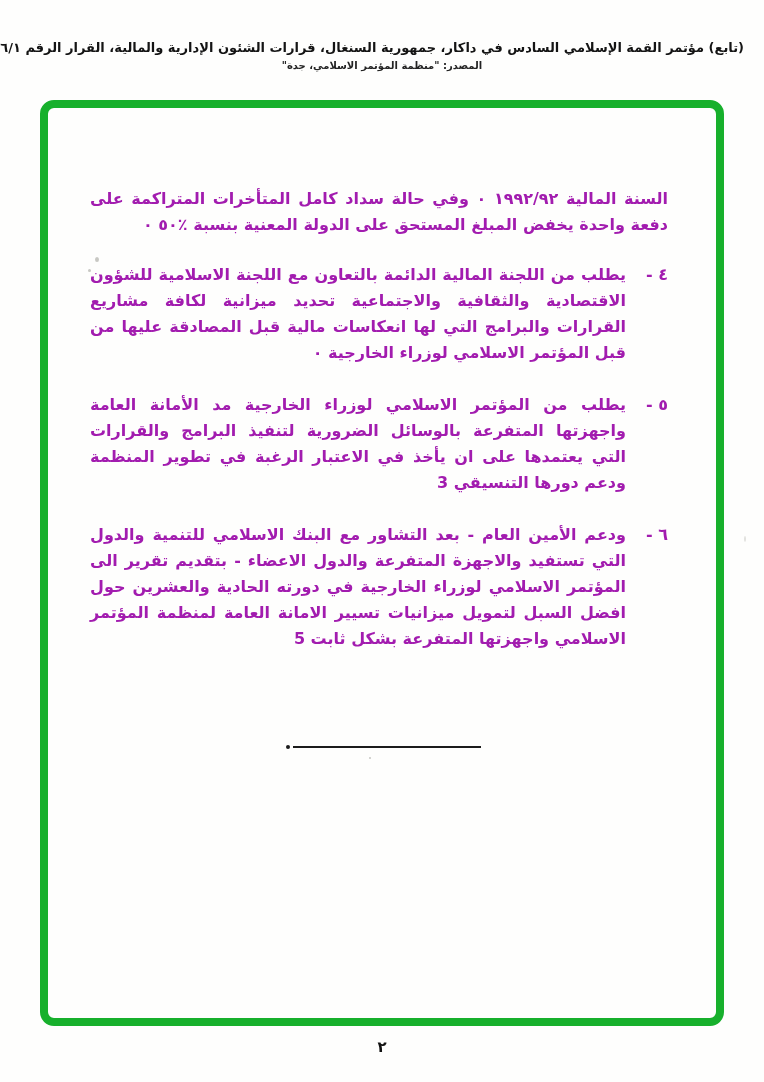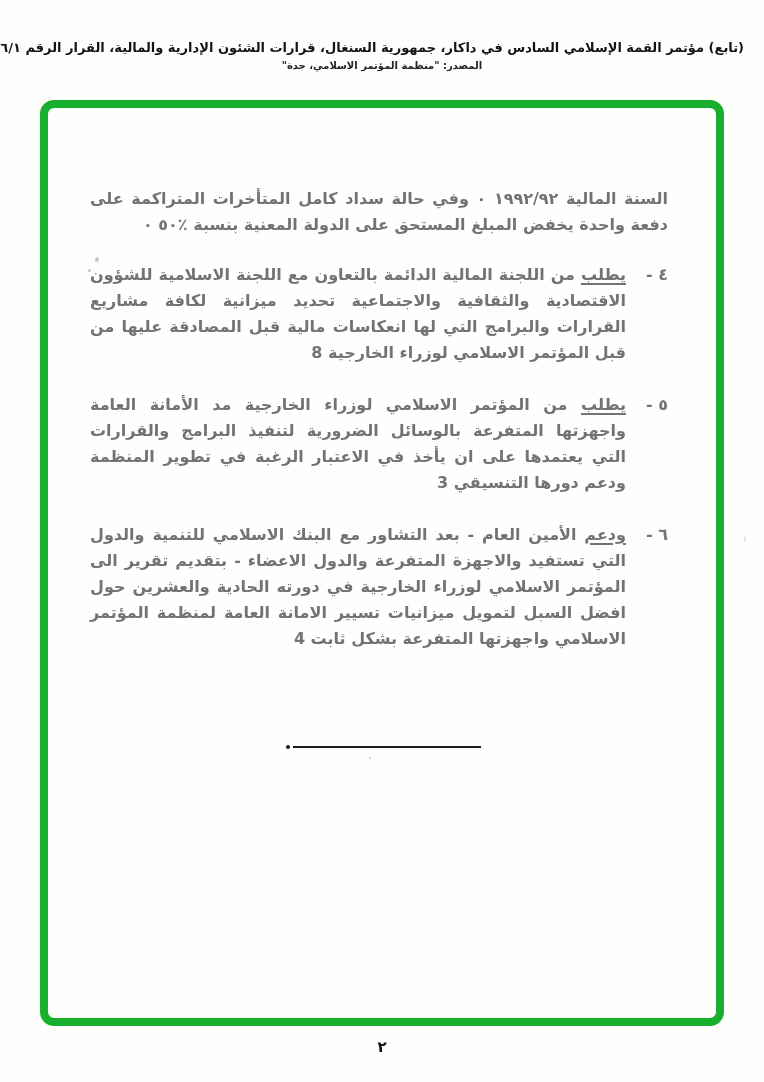--- a/index.html
+++ b/index.html
@@ -48,42 +48,41 @@
   
   .doc-body {
     position:absolute;
     top:186px;
     right:96px;          
     width:578px;
     direction:rtl;
     font-size:16px;
     font-weight:700;
     line-height:26px;
-    color:#737373;
+    color:#a21caf;
     text-align:justify;
   }
   .intro {
     margin-bottom:24px;
     text-align:justify;
   }
   .res-item {
     display:flex;          
     margin-bottom:26px;
   }
   .res-item .marker {
     flex:0 0 42px;
     white-space:nowrap;
     text-align:right;
   }
   .res-item .body {
     flex:1 1 auto;
     text-align:justify;
   }
   .lead-underline {
-    text-decoration:underline;
     text-underline-offset:3px;
     text-decoration-thickness:1.5px;
   }
 
   
   .divider {
     position:absolute;
     left:293px; top:746px;
     width:188px; height:2px;
     background:#1c1c1c;
@@ -122,31 +121,31 @@
 </div>
 
 <div class="frame"></div>
 
 <div class="doc-body">
 
   <p class="intro">السنة المالية ١٩٩٢/٩٢ ٠ وفي حالة سداد كامل المتأخرات المتراكمة على دفعة واحدة يخفض المبلغ المستحق على الدولة المعنية بنسبة ٪٥٠ ٠</p>
 
   <div class="res-item">
     <span class="marker">٤ -</span>
-    <p class="body"><span class="lead-underline">يطلب</span><span> من اللجنة المالية الدائمة بالتعاون مع اللجنة الاسلامية للشؤون الاقتصادية والثقافية والاجتماعية تحديد ميزانية لكافة مشاريع القرارات والبرامج التي لها انعكاسات مالية قبل المصادقة عليها من قبل المؤتمر الاسلامي لوزراء الخارجية 8</span></p>
+    <p class="body"><span class="lead-underline">يطلب</span><span> من اللجنة المالية الدائمة بالتعاون مع اللجنة الاسلامية للشؤون الاقتصادية والثقافية والاجتماعية تحديد ميزانية لكافة مشاريع القرارات والبرامج التي لها انعكاسات مالية قبل المصادقة عليها من قبل المؤتمر الاسلامي لوزراء الخارجية ٠</span></p>
   </div>
 
   <div class="res-item">
     <span class="marker">٥ -</span>
     <p class="body"><span class="lead-underline">يطلب</span><span> من المؤتمر الاسلامي لوزراء الخارجية مد الأمانة العامة واجهزتها المتفرعة بالوسائل الضرورية لتنفيذ البرامج والقرارات التي يعتمدها على ان يأخذ في الاعتبار الرغبة في تطوير المنظمة ودعم دورها التنسيقي 3</span></p>
   </div>
 
   <div class="res-item">
     <span class="marker">٦ -</span>
-    <p class="body"><span class="lead-underline">ودعم</span><span> الأمين العام - بعد التشاور مع البنك الاسلامي للتنمية والدول التي تستفيد والاجهزة المتفرعة والدول الاعضاء - بتقديم تقرير الى المؤتمر الاسلامي لوزراء الخارجية في دورته الحادية والعشرين حول افضل السبل لتمويل ميزانيات تسيير الامانة العامة لمنظمة المؤتمر الاسلامي واجهزتها المتفرعة بشكل ثابت 4</span></p>
+    <p class="body"><span class="lead-underline">ودعم</span><span> الأمين العام - بعد التشاور مع البنك الاسلامي للتنمية والدول التي تستفيد والاجهزة المتفرعة والدول الاعضاء - بتقديم تقرير الى المؤتمر الاسلامي لوزراء الخارجية في دورته الحادية والعشرين حول افضل السبل لتمويل ميزانيات تسيير الامانة العامة لمنظمة المؤتمر الاسلامي واجهزتها المتفرعة بشكل ثابت 5</span></p>
   </div>
 
 </div>
 
 <div class="divider">
     <span class="dot"></span>
   </div>
 
 <div class="speck s1"></div>
 <div class="speck s2"></div>

